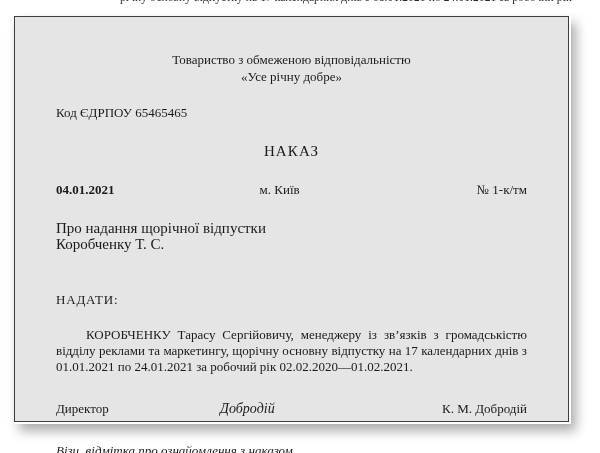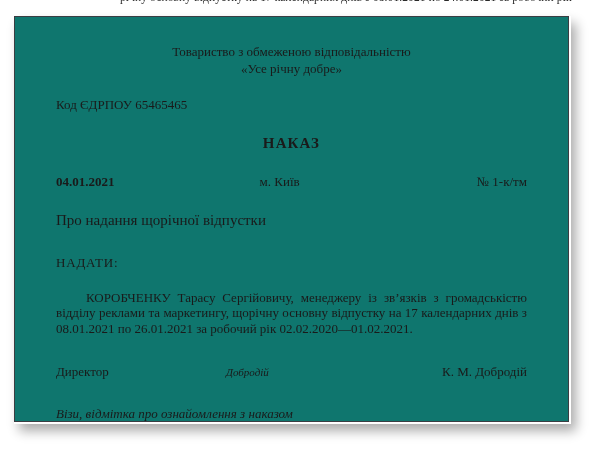--- a/index.html
+++ b/index.html
@@ -39,42 +39,42 @@
     box-shadow: 5px 7px 11px rgba(0,0,0,0.33);
     background: #ffffff;
   }
 
   .page {
     position: absolute;
     left: 14px;
     top: 16px;
     width: 555px;
     height: 406px;
-    background: #0f766e;
+    background: #e5e5e5;
     border: 1px solid #3a3d42;
     box-sizing: border-box;
-    padding: 0 41px;
+    padding: 8px 41px;
   }
 
   .org-header {
     text-align: center;
     font-size: 13px;
     line-height: 16.5px;
     margin-top: 27px;
   }
   .org-line { white-space: nowrap; }
 
   .edrpou {
     font-size: 13px;
     margin-top: 20px;
   }
 
   .doc-title {
     text-align: center;
-    font-weight: bold;
+    font-weight: normal;
     font-size: 15px;
     letter-spacing: 1.1px;
     margin-top: 22px;
   }
 
   .meta-row {
     display: flex;
     justify-content: space-between;
     align-items: baseline;
     font-size: 13px;
@@ -90,21 +90,21 @@
 
   .subject {
     font-size: 15px;
     line-height: 15.5px;
     margin-top: 23px;
   }
 
   .action-word {
     font-size: 13px;
     letter-spacing: 0.8px;
-    margin-top: 26px;
+    margin-top: 40px;
   }
 
   .body-para {
     font-size: 13px;
     line-height: 15.8px;
     margin-top: 19px;
     text-align: justify;
     text-indent: 30px;
     hyphens: none;
   }
@@ -117,21 +117,21 @@
   .sign-row {
     display: flex;
     justify-content: space-between;
     align-items: baseline;
     font-size: 13px;
     margin-top: 27px;
   }
   .sign-title { text-align: left; }
   .sign-script {
     font-style: italic;
-    font-size: 11px;
+    font-size: 14px;
     position: relative;
     left: -28px;
     white-space: nowrap;
   }
   .sign-name { text-align: left; white-space: nowrap; }
 
   .visas {
     font-size: 13px;
     font-style: italic;
     margin-top: 26px;
@@ -156,25 +156,26 @@
   <div class="doc-title">НАКАЗ</div>
 
   <div class="meta-row">
     <div class="meta-date">04.01.2021</div>
     <div class="meta-place">м. Київ</div>
     <div class="meta-number">№ 1-к/тм</div>
   </div>
 
   <div class="subject">
     <div>Про надання щорічної відпустки</div>
+    <div>Коробченку Т. С.</div>
   </div>
 
   <div class="action-word">НАДАТИ:</div>
 
-  <div class="body-para">КОРОБЧЕНКУ Тарасу Сергійовичу, менеджеру із зв’язків з громадськістю відділу реклами та маркетингу, щорічну основну відпустку на 17 календарних днів з 08.01.2021 по 26.01.2021 за робочий рік 02.02.2020—01.02.2021.</div>
+  <div class="body-para">КОРОБЧЕНКУ Тарасу Сергійовичу, менеджеру із зв’язків з громадськістю відділу реклами та маркетингу, щорічну основну відпустку на 17 календарних днів з 01.01.2021 по 24.01.2021 за робочий рік 02.02.2020—01.02.2021.</div>
 
 
   <div class="sign-row">
     <div class="sign-title">Директор</div>
     <div class="sign-script">Добродій</div>
     <div class="sign-name">К. М. Добродій</div>
   </div>
 
   <div class="visas">Візи, відмітка про ознайомлення з наказом</div>
 

